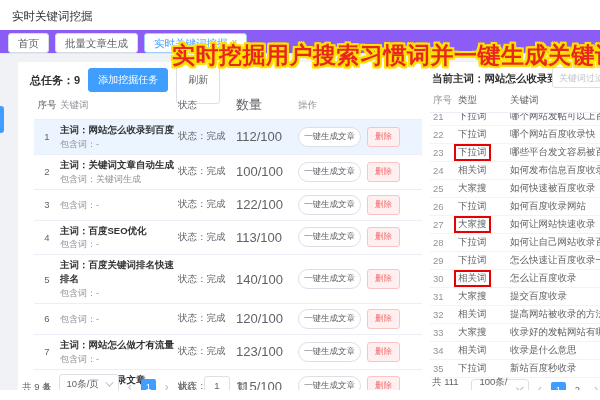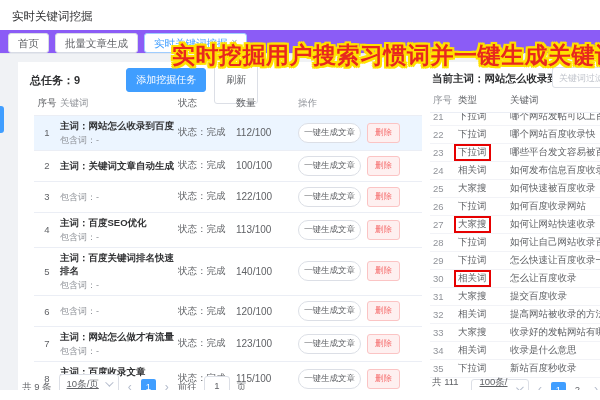--- a/index.html
+++ b/index.html
@@ -23,46 +23,46 @@
 
   .overlay-text { position:absolute; left:172px; top:40px; z-index:30; font-size:23px; font-weight:bold;
     color:#e8281e; white-space:nowrap; letter-spacing:0.5px;
     text-shadow:-2px -2px 0 #ffe100,2px -2px 0 #ffe100,-2px 2px 0 #ffe100,2px 2px 0 #ffe100,
                 -2px 0 0 #ffe100,2px 0 0 #ffe100,0 -2px 0 #ffe100,0 2px 0 #ffe100; }
 
   
   .left-toolbar { position:absolute; left:30px; top:56px; display:flex; align-items:center; gap:8px; z-index:2; }
   .total-label { font-size:11px; font-weight:bold; color:#303133; }
   .btn-primary { background:#409eff; border:1px solid #409eff; color:#fff; font-size:10px;
-                 padding:4px 9px; border-radius:3px; cursor:pointer;margin-left:38px; }
+                 padding:4px 9px; border-radius:3px; cursor:pointer; }
   .btn-plain { background:#fff; border:1px solid #dcdfe6; color:#606266; font-size:10px;
                padding:16px 11px; border-radius:3px; cursor:pointer; }
 
   .left-table { position:absolute; left:34px; top:94px; width:388px; z-index:2; }
   .lhead { display:flex; align-items:center; padding:2px 0 5px; border-bottom:1px solid #ebeef5;
            font-size:9.5px; color:#909399; }
   .lrow { display:flex; align-items:center; min-height:31px; border-bottom:1px solid #ebeef5; padding:3px 0; }
   .lrow.highlight { background:#ecf5ff; }
   .c-idx { width:26px; text-align:center; font-size:9.5px; color:#606266; flex-shrink:0; }
   .c-kw { width:118px; padding-right:4px; flex-shrink:0; }
   .c-kw .main { font-size:9.5px; font-weight:bold; color:#303133; line-height:1.45; }
   .c-kw .sub { font-size:9px; color:#909399; margin-top:1px; }
   .c-status { width:58px; font-size:9.5px; color:#606266; flex-shrink:0; }
-  .c-count { width:62px; font-size:10px; color:#606266; flex-shrink:0; }
+  .c-count { width:62px; font-size:13px; color:#606266; flex-shrink:0; }
   .c-ops { flex:1; display:flex; align-items:center; gap:6px; }
   .btn-gen { background:#fff; border:1px solid #dcdfe6; color:#606266; font-size:8.5px;
              padding:3px 5px; border-radius:10px; white-space:nowrap; cursor:pointer; }
   .btn-del { background:#fef0f0; border:1px solid #fbc4c4; color:#f56c6c; font-size:8.5px;
              padding:3px 7px; border-radius:3px; cursor:pointer; }
 
   .pager { position:absolute; display:flex; align-items:center; gap:7px; font-size:9.5px; color:#606266; z-index:2; }
   .pager-left { left:22px; top:374px;align-items:flex-end; }
   .pager-right { left:432px; top:376px; }
   .size-select { display:flex; align-items:center; border:1px solid #dcdfe6; border-radius:3px;
-                 height:20px; padding:0 7px; background:#fff; color:#606266; gap:6px; cursor:pointer;text-decoration:underline; }
+                 height:20px; padding:0 7px; background:#fff; color:#606266; gap:6px; cursor:pointer; }
   .caret-icon { width:6px; height:6px; border-right:1.2px solid #b4bccc; border-bottom:1.2px solid #b4bccc;
                 transform:rotate(45deg) translateY(-2px); }
   .pg-arrow { color:#b4bccc; font-size:12px; padding:0 2px; cursor:pointer; }
   .pg-num { min-width:15px; height:15px; line-height:15px; text-align:center; font-size:9.5px;
             color:#606266; border-radius:2px; cursor:pointer; padding:0 2px; }
   .pg-num.active { background:#409eff; color:#fff; }
   .goto-input { width:26px; height:18px; border:1px solid #dcdfe6; border-radius:3px; text-align:center;
                 font-size:9.5px; color:#606266; }
 
   
@@ -133,20 +133,21 @@
           <span class="c-count">112/100</span>
           <div class="c-ops">
             <button class="btn-gen">一键生成文章</button>
             <button class="btn-del">删除</button>
           </div>
         </div>
         <div class="lrow">
           <span class="c-idx">2</span>
           <div class="c-kw">
             <div class="main">主词：关键词文章自动生成</div>
+            <div class="sub">包含词：关键词生成</div>
           </div>
           <span class="c-status">状态：完成</span>
           <span class="c-count">100/100</span>
           <div class="c-ops">
             <button class="btn-gen">一键生成文章</button>
             <button class="btn-del">删除</button>
           </div>
         </div>
         <div class="lrow">
           <span class="c-idx">3</span>

